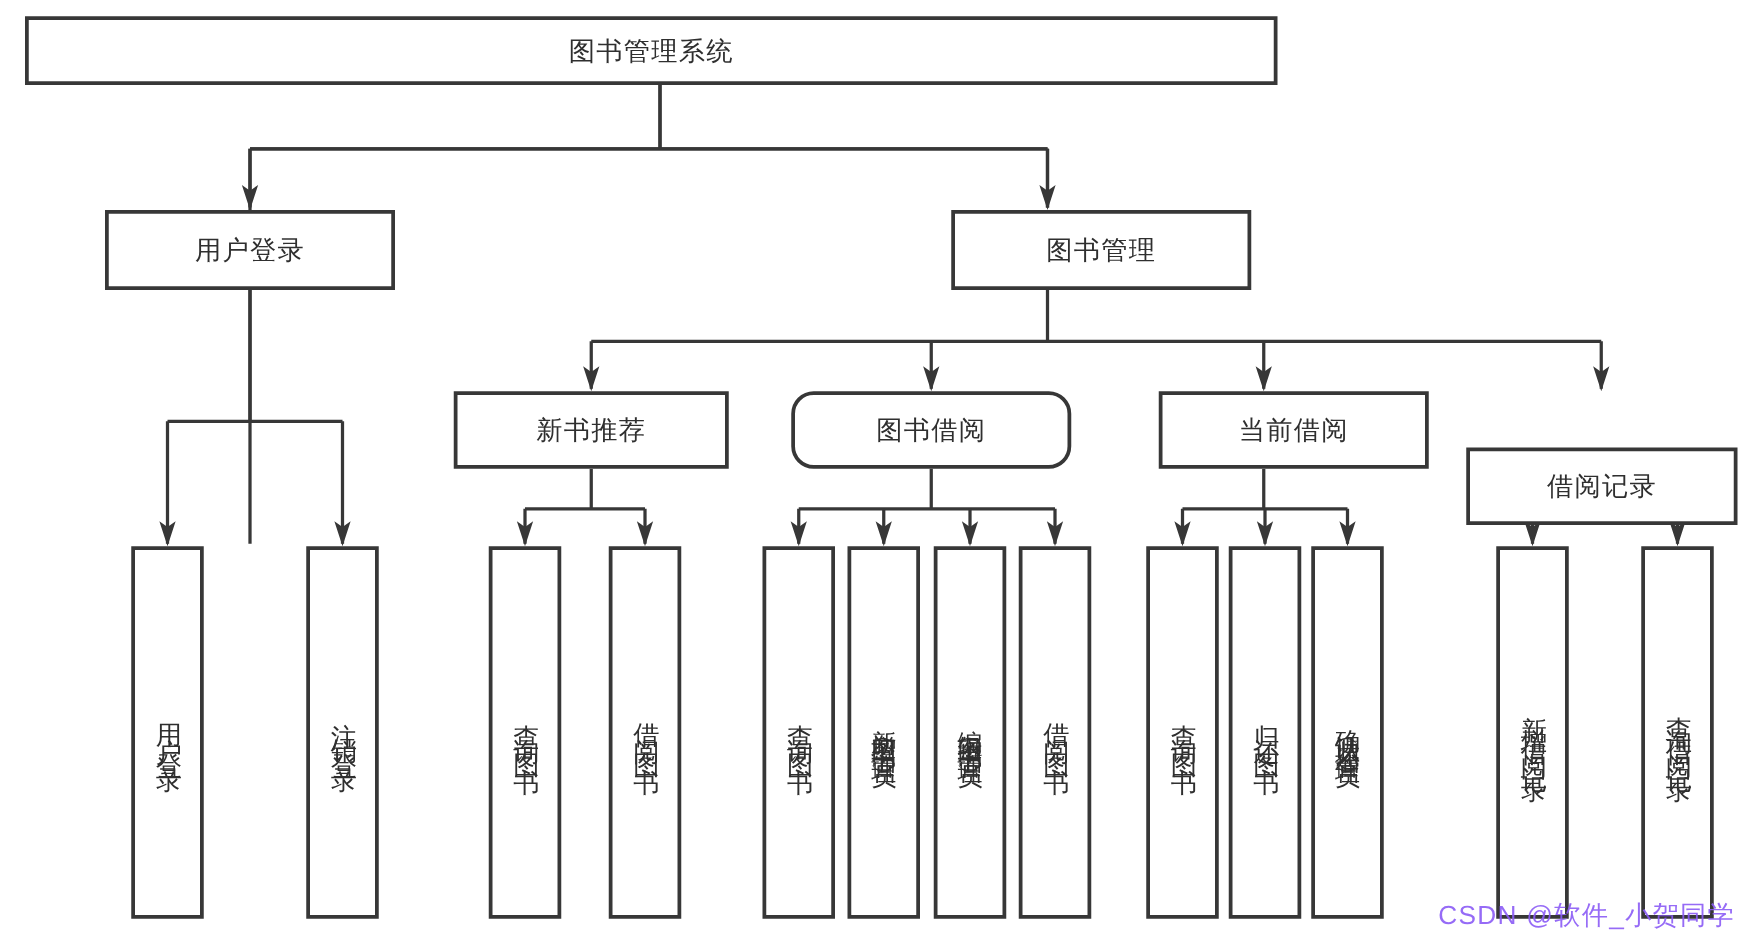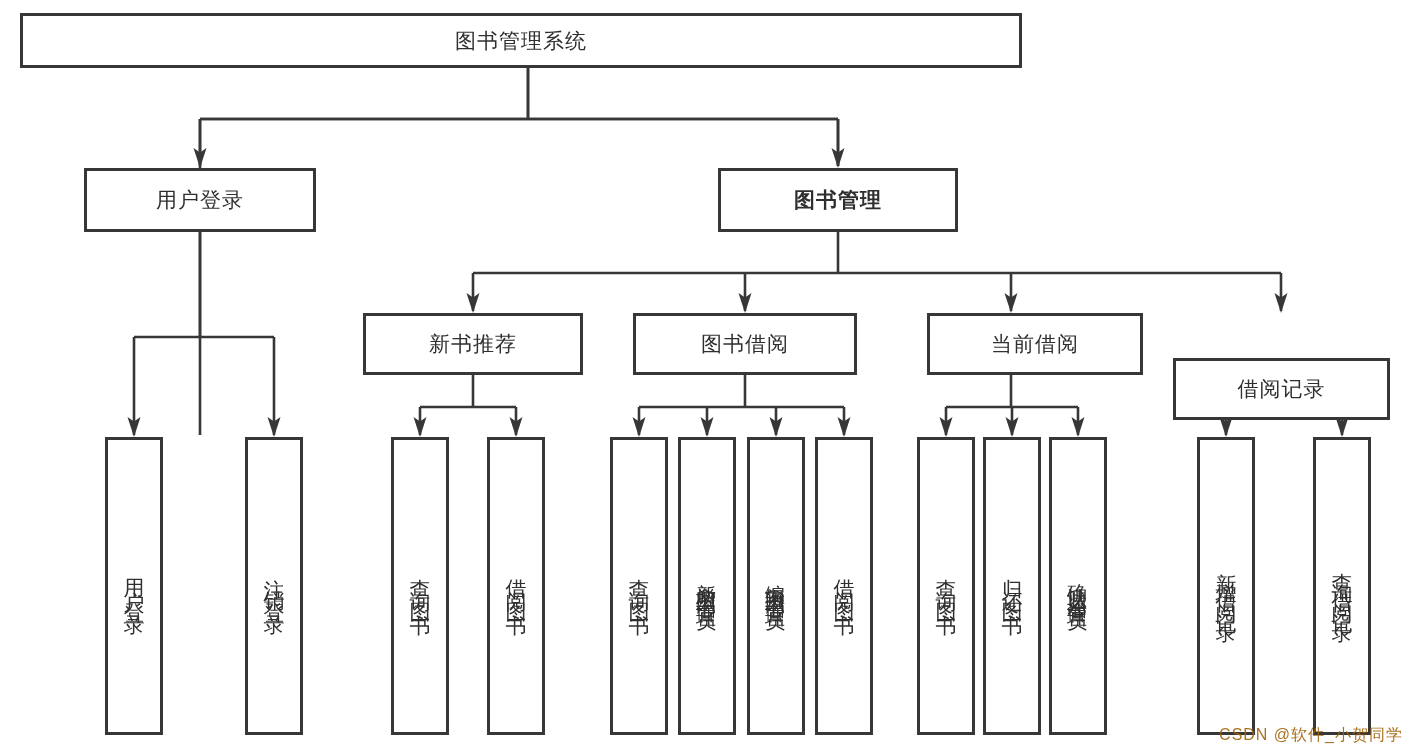--- a/index.html
+++ b/index.html
@@ -25,48 +25,48 @@
     display: flex;
     align-items: center;
     justify-content: center;
     color: #2f2f2f;
     font-size: 21px;
     letter-spacing: 1px;
     z-index: 2;
   }
   .node.root   { left: 20px;  top: 13px;  width: 1002px; height: 55px; }
   .node.l2a    { left: 84px;  top: 168px; width: 232px;  height: 64px; }
-  .node.l2b    { left: 718px; top: 168px; width: 240px;  height: 64px; font-weight: bold; }
+  .node.l2b    { left: 761px; top: 168px; width: 240px;  height: 64px; }
   .node.l3     { top: 313px;  height: 62px; }
   .node.l3a    { left: 363px;  width: 220px; }
-  .node.l3b    { left: 633px;  width: 224px; }
+  .node.l3b    { left: 633px;  width: 224px; border-radius: 18px; }
   .node.l3c    { left: 903px;  width: 216px; margin-left: 24px; }
   .node.l3d    { left: 1173px; width: 217px; margin-top: 45px; }
   .node.leaf   { top: 437px; width: 58px; height: 298px; }
   .leaf span {
     writing-mode: vertical-rl;
     text-orientation: mixed;
     white-space: nowrap;
   }
   .ls-wide  span { letter-spacing: 12px; }
   .ls-med   span { letter-spacing: 10px; }
   .ls-tight span { letter-spacing: 4px; font-size: 20px; }
   .leaf.p1  { left: 105px; }  .leaf.p2  { left: 245px; }
   .leaf.p3  { left: 391px; }  .leaf.p4  { left: 487px; }
   .leaf.p5  { left: 610px; }  .leaf.p6  { left: 678px; }
   .leaf.p7  { left: 747px; }  .leaf.p8  { left: 815px; }
   .leaf.p9  { left: 917px; }  .leaf.p10 { left: 983px; }
   .leaf.p11 { left: 1049px; } .leaf.p12 { left: 1197px; }
   .leaf.p13 { left: 1313px; }
   .watermark {
     position: absolute;
-    right: 2px;
+    right: 17px;
     bottom: 1px;
-    font-size: 16px;
-    color: #a16207;
+    font-size: 21px;
+    color: #8b5cf6;
     letter-spacing: 1px;
     z-index: 5;
     opacity: 0.9;
   }
 </style>
 </head>
 <body>
 
 <div class="canvas">
 

